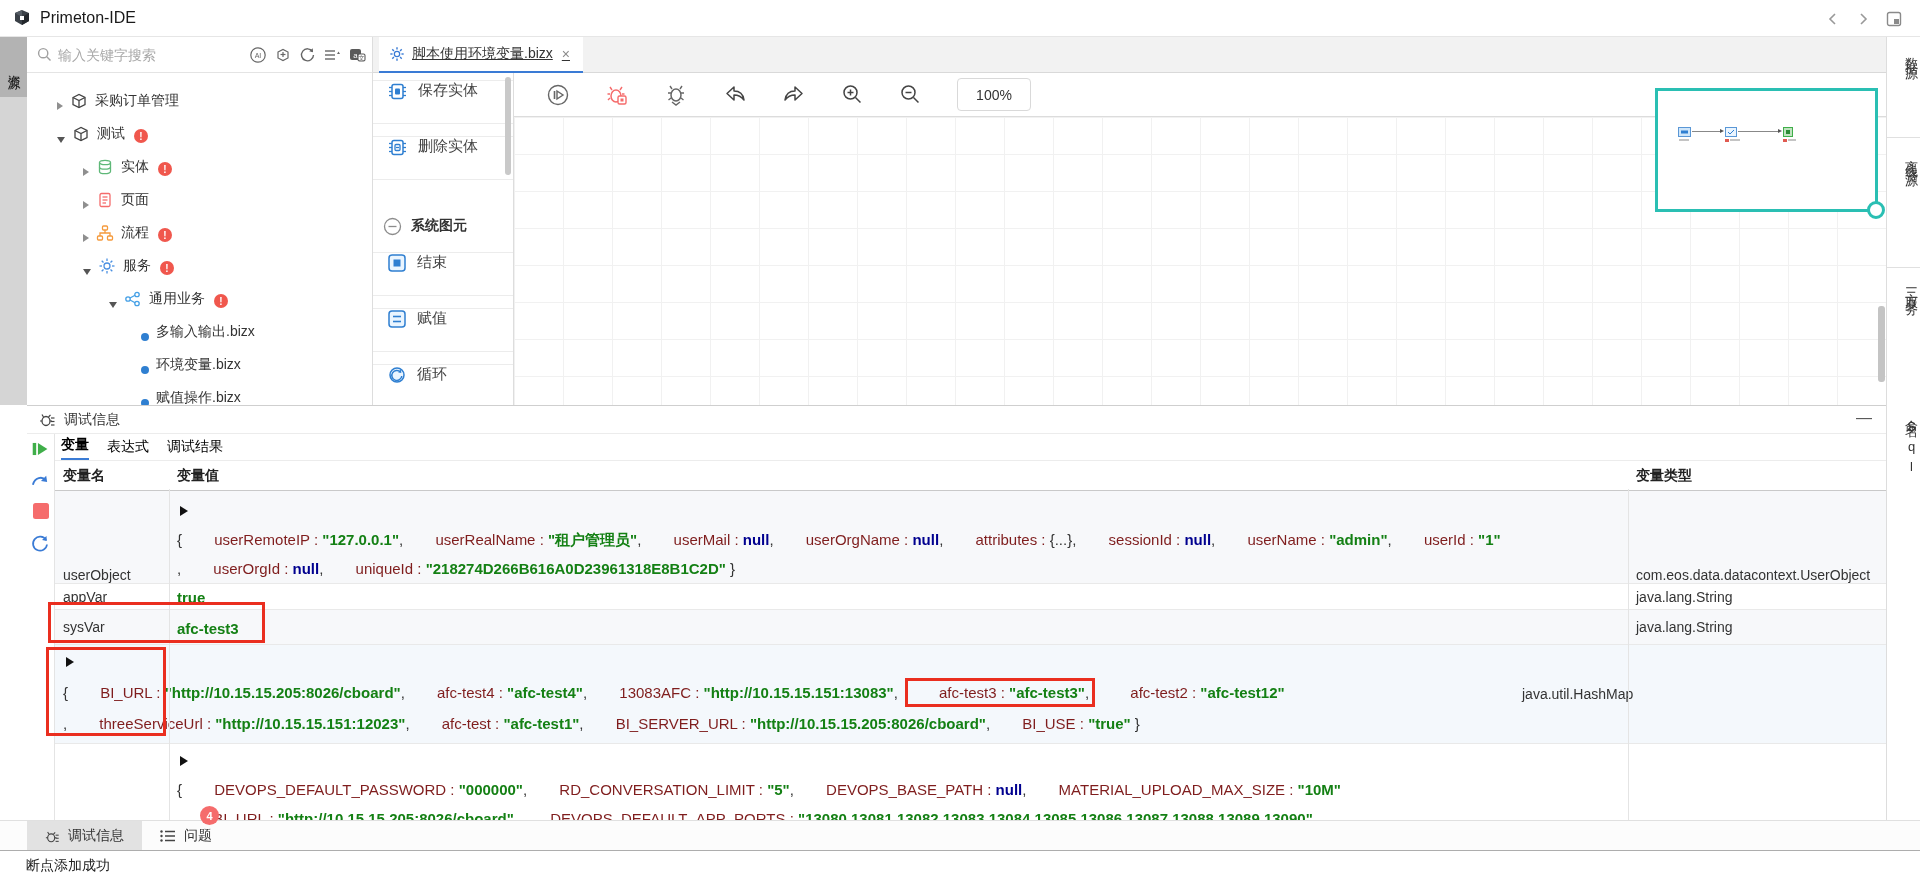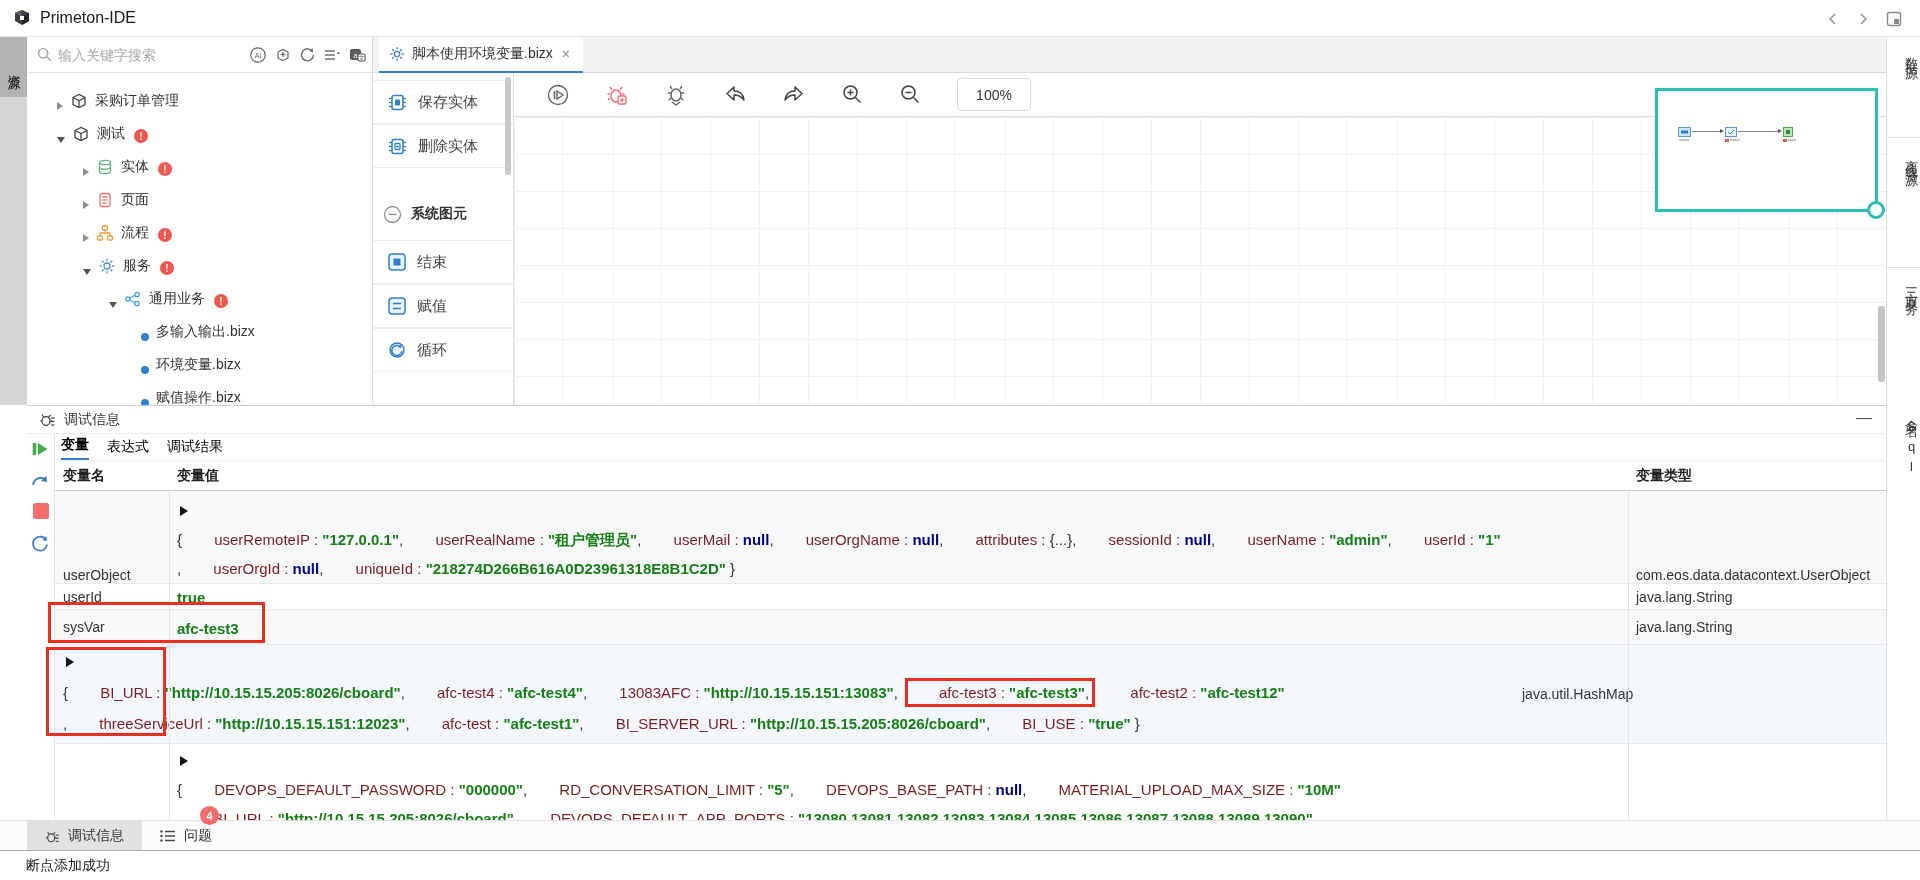--- a/index.html
+++ b/index.html
@@ -33,26 +33,26 @@
   .ar { width:0; height:0; display:inline-block; flex:none; }
   .ar-c { border-left:6px solid #8f8f8f; border-top:4px solid transparent; border-bottom:4px solid transparent; }
   .ar-e { border-top:6px solid #555; border-left:4px solid transparent; border-right:4px solid transparent; margin-top:2px; }
   .tbadge { width:14px; height:14px; border-radius:50%; background:#f0574d; color:#fff; font-size:10px; font-weight:bold;
     display:inline-flex; align-items:center; justify-content:center; margin-left:2px; flex:none; }
   .bluedot { width:8px; height:8px; border-radius:50%; background:#2f7fd1; flex:none; }
 
   
   .tabbar { position:absolute; left:373px; top:37px; width:1513px; height:36px; background:#f2f2f2; border-bottom:1px solid #d9d9d9; }
   .tab { position:absolute; left:6px; top:0; width:204px; height:36px; background:#fff; border-bottom:2px solid #3a7bd5;
-    display:flex; align-items:center; gap:7px; padding:0 10px; font-size:14px; color:#333; }
+    display:flex; align-items:center; gap:7px; padding:0 10px; font-size:14px; color:#333;text-decoration:underline; }
   .tab .close { color:#8a8a8a; font-size:14px; margin-left:2px; }
 
   
   .palette { position:absolute; left:373px; top:73px; width:141px; height:332px; background:#fff; border-right:1px solid #ddd; overflow:hidden; }
-  .pal-item { height:44px; display:flex; align-items:center; gap:10px; padding-left:14px;
+  .pal-item { height:44px; margin-bottom:12px; display:flex; align-items:flex-start; gap:10px; padding-left:14px;
     border-top:1px solid #ececec; border-bottom:1px solid #ececec; background:#fff; font-size:15px; color:#444; }
   .pal-item:first-child { margin-top:7px; }
   .pal-header { height:40px; margin:26px 0 6px 0; display:flex; align-items:center; gap:9px; padding-left:10px;
     font-size:14px; font-weight:bold; color:#333; }
   .pal-scroll { position:absolute; right:2px; top:4px; width:6px; height:98px; background:#c9c9c9; border-radius:3px; }
 
   
   .canvas-toolbar { position:absolute; left:514px; top:73px; width:1372px; height:44px; background:#fff;
     border-bottom:1px solid #dcdcdc; display:flex; align-items:center; gap:35px; padding-left:32px; }
   .zoom-box { width:74px; height:33px; border:1px solid #d9d9d9; border-radius:4px; display:flex; align-items:center;
@@ -568,21 +568,21 @@
         <div class="col-name">userObject</div>
         <div class="col-value">
           <div class="vline"><span class="tri"></span></div>
           <div class="vline"><span class="seg-p">{ </span><span class="seg-k">userRemoteIP : </span><span class="seg-s">"127.0.0.1"</span><span class="seg-p">,  </span><span class="seg-k">userRealName : </span><span class="seg-s">"租户管理员"</span><span class="seg-p">,  </span><span class="seg-k">userMail : </span><span class="seg-n">null</span><span class="seg-p">,  </span><span class="seg-k">userOrgName : </span><span class="seg-n">null</span><span class="seg-p">,  </span><span class="seg-k">attributes : </span><span class="seg-p">{...}</span><span class="seg-p">,  </span><span class="seg-k">sessionId : </span><span class="seg-n">null</span><span class="seg-p">,  </span><span class="seg-k">userName : </span><span class="seg-s">"admin"</span><span class="seg-p">,  </span><span class="seg-k">userId : </span><span class="seg-s">"1"</span></div>
           <div class="vline"><span class="seg-p">,  </span><span class="seg-k">userOrgId : </span><span class="seg-n">null</span><span class="seg-p">,  </span><span class="seg-k">uniqueId : </span><span class="seg-s">"218274D266B616A0D23961318E8B1C2D"</span><span class="seg-p"> }</span></div>
         </div>
         <div class="col-type">com.eos.data.datacontext.UserObject</div>
       </div>
 
       <div class="vrow" style="height:26px;">
-        <div class="col-name">userId</div>
+        <div class="col-name">appVar</div>
         <div class="col-value">
           <div class="vline vline-1">
               <span class="seg-s">true</span>
             </div>
         </div>
         <div class="col-type">java.lang.String</div>
       </div>
 
       <div class="vrow row-pale" style="height:35px;">
         <div class="col-name">sysVar</div>

